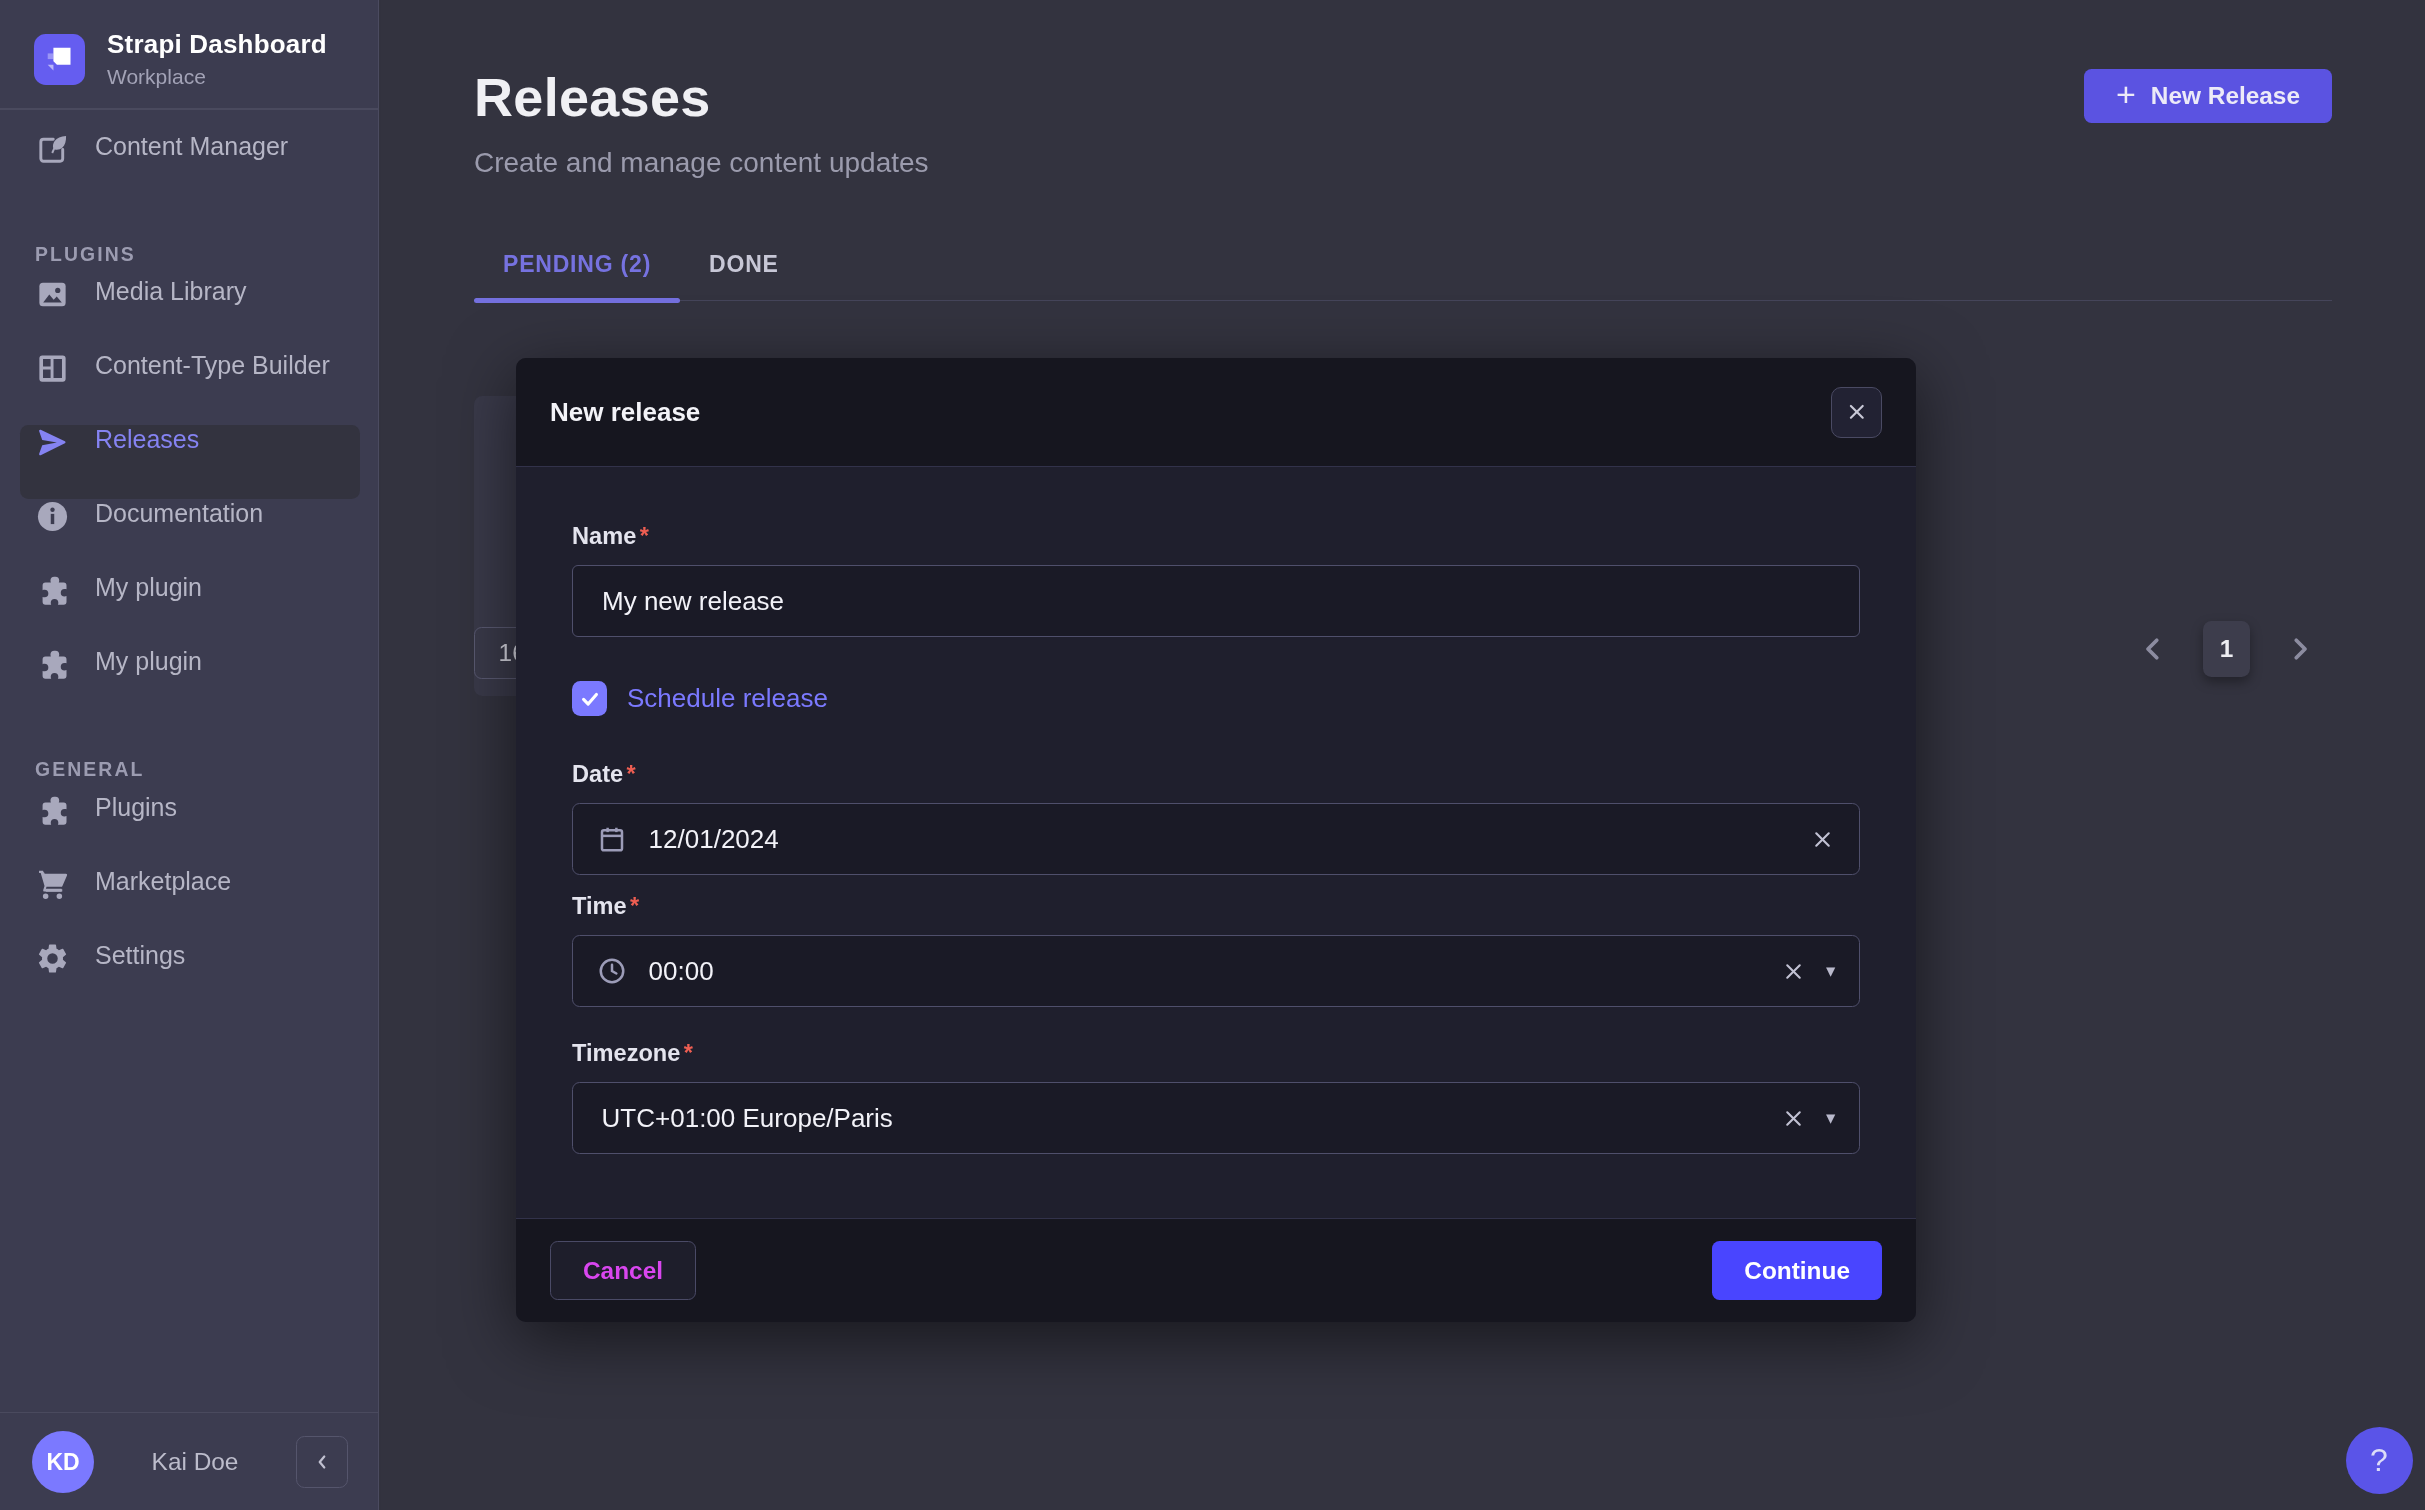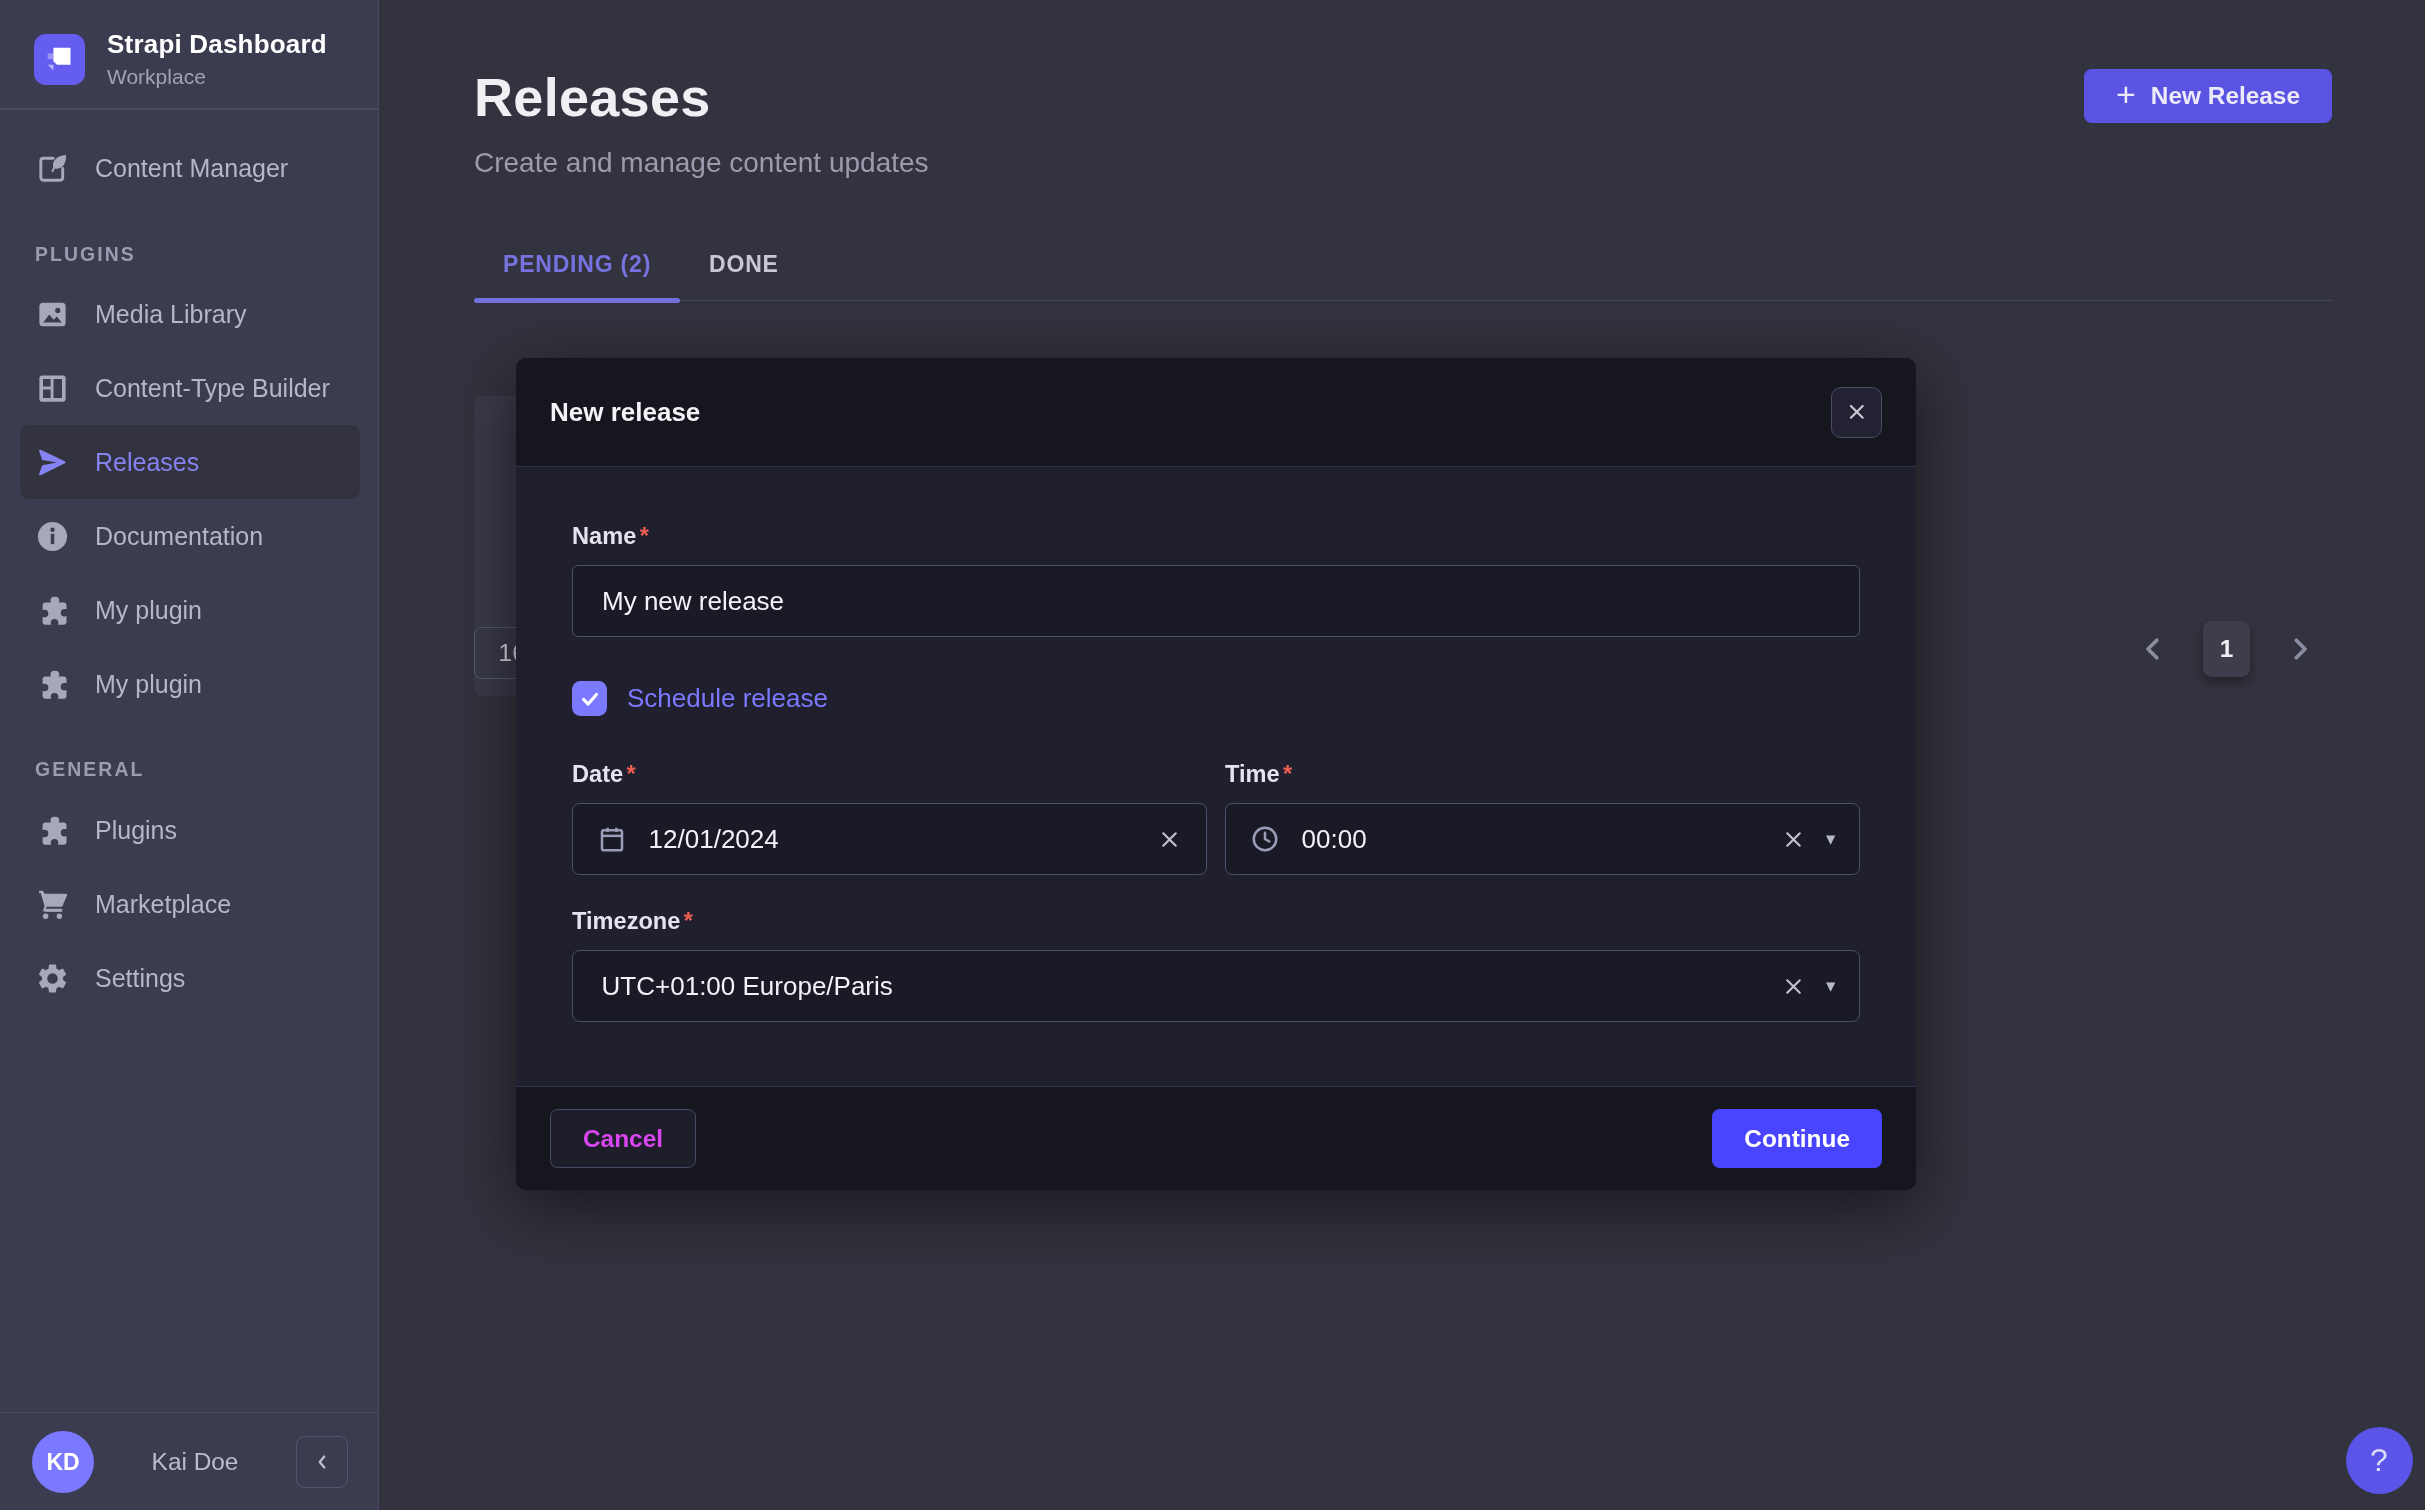--- a/index.html
+++ b/index.html
@@ -11,21 +11,21 @@
   
   .sidebar { position:absolute; left:0; top:0; bottom:0; width:379px;
     background:#3c3c50; border-right:1.7px solid #4b4b60; display:flex; flex-direction:column; }
   .brand { display:flex; align-items:center; gap:22px; padding:29px 34px 19px 34px; cursor:pointer; }
   .logo { width:51px; height:51px; border-radius:11.8px; background:#655df0; position:relative; flex:0 0 auto; }
   .logo svg { position:absolute; inset:8.4px; }
   .brand-title { font-size:26px; font-weight:700; color:#ffffff; letter-spacing:0.2px; }
   .brand-sub { font-size:21px; color:#a2a2b6; margin-top:5px; }
   .sb-divider { height:1.7px; background:#4a4a5e; width:100%; }
   .nav { flex:1 1 auto; padding-top:22px; }
-  .nav-item { display:flex; align-items:center; gap:25px; height:74px; padding:0 0 0 35px;
+  .nav-item { display:flex; align-items:flex-start; gap:25px; height:74px; padding:0 0 0 35px;
     color:#b6b6c6; font-size:25px; cursor:pointer; }
   .nav-item .ico { width:35px; height:35px; color:#a8a8bc; flex:0 0 auto; display:flex; }
   .nav-item.active { background:#33333f; border-radius:8.4px; margin:0 18.5px 0 20px; padding-left:15px;
     color:#8583f2; }
   .nav-item.active .ico { color:#8583f2; }
   .nav-section { font-size:19.4px; font-weight:700; letter-spacing:2.1px; color:#9c9cb1;
     padding:37px 0 11.8px 35px; }
   .user-row { border-top:1.7px solid #4a4a5e; height:99px; display:flex; align-items:center;
     padding:0 30px 0 32px; gap:23.6px; }
   .avatar { width:62px; height:62px; border-radius:50%; background:#7b79ff; color:#ffffff;
@@ -80,21 +80,21 @@
   .field-label { font-size:23.6px; font-weight:600; color:#e4e4ee; }
   .req { color:#ee5e52; margin-left:3.4px; font-size:23.6px; }
   .text-input { margin-top:15px; width:100%; height:72px; border-radius:6px;
     border:1.7px solid #4f4f6b; background:#1a1a26; color:#f2f2f8; font-size:26px;
     font-family:inherit; padding:0 29px; outline:none; }
   .check-row { margin-top:44px; display:flex; align-items:center; gap:20px; cursor:pointer; width:fit-content; }
   .checkbox { width:35px; height:35px; border-radius:8.4px; background:#7b79ff;
     display:flex; align-items:center; justify-content:center; }
   .checkbox svg { width:22px; height:22px; }
   .check-label { font-size:26px; color:#7b79ff; }
-  .field-grid { margin-top:45px; display:flex; gap:18px; }
+  .field-grid { margin-top:45px; display:flex; gap:18px;flex-direction:column; }
   .field-col { flex:1 1 0; }
   .combo { margin-top:15px; height:72px; border-radius:7.6px; border:1.7px solid #4f4f6b;
     background:#1a1a26; display:flex; align-items:center; padding:0 23.6px; cursor:pointer; }
   .combo .lead-ico { width:30px; height:30px; color:#9c9cb8; display:flex; flex:0 0 auto; }
   .combo .combo-value { flex:1; font-size:26px; color:#f2f2f8; margin-left:22px; }
   .combo .combo-value.noicon { margin-left:5px; }
   .combo .clear { width:25px; height:25px; color:#c2c2d4; display:flex; cursor:pointer; flex:0 0 auto; }
   .combo .caret { margin-left:20px; color:#b9b9cc; font-size:18.5px; flex:0 0 auto; cursor:pointer; }
   .mt-field { margin-top:33px; }
   .modal-footer { height:104px; background:#16161f; border-top:1.7px solid #32324a;

